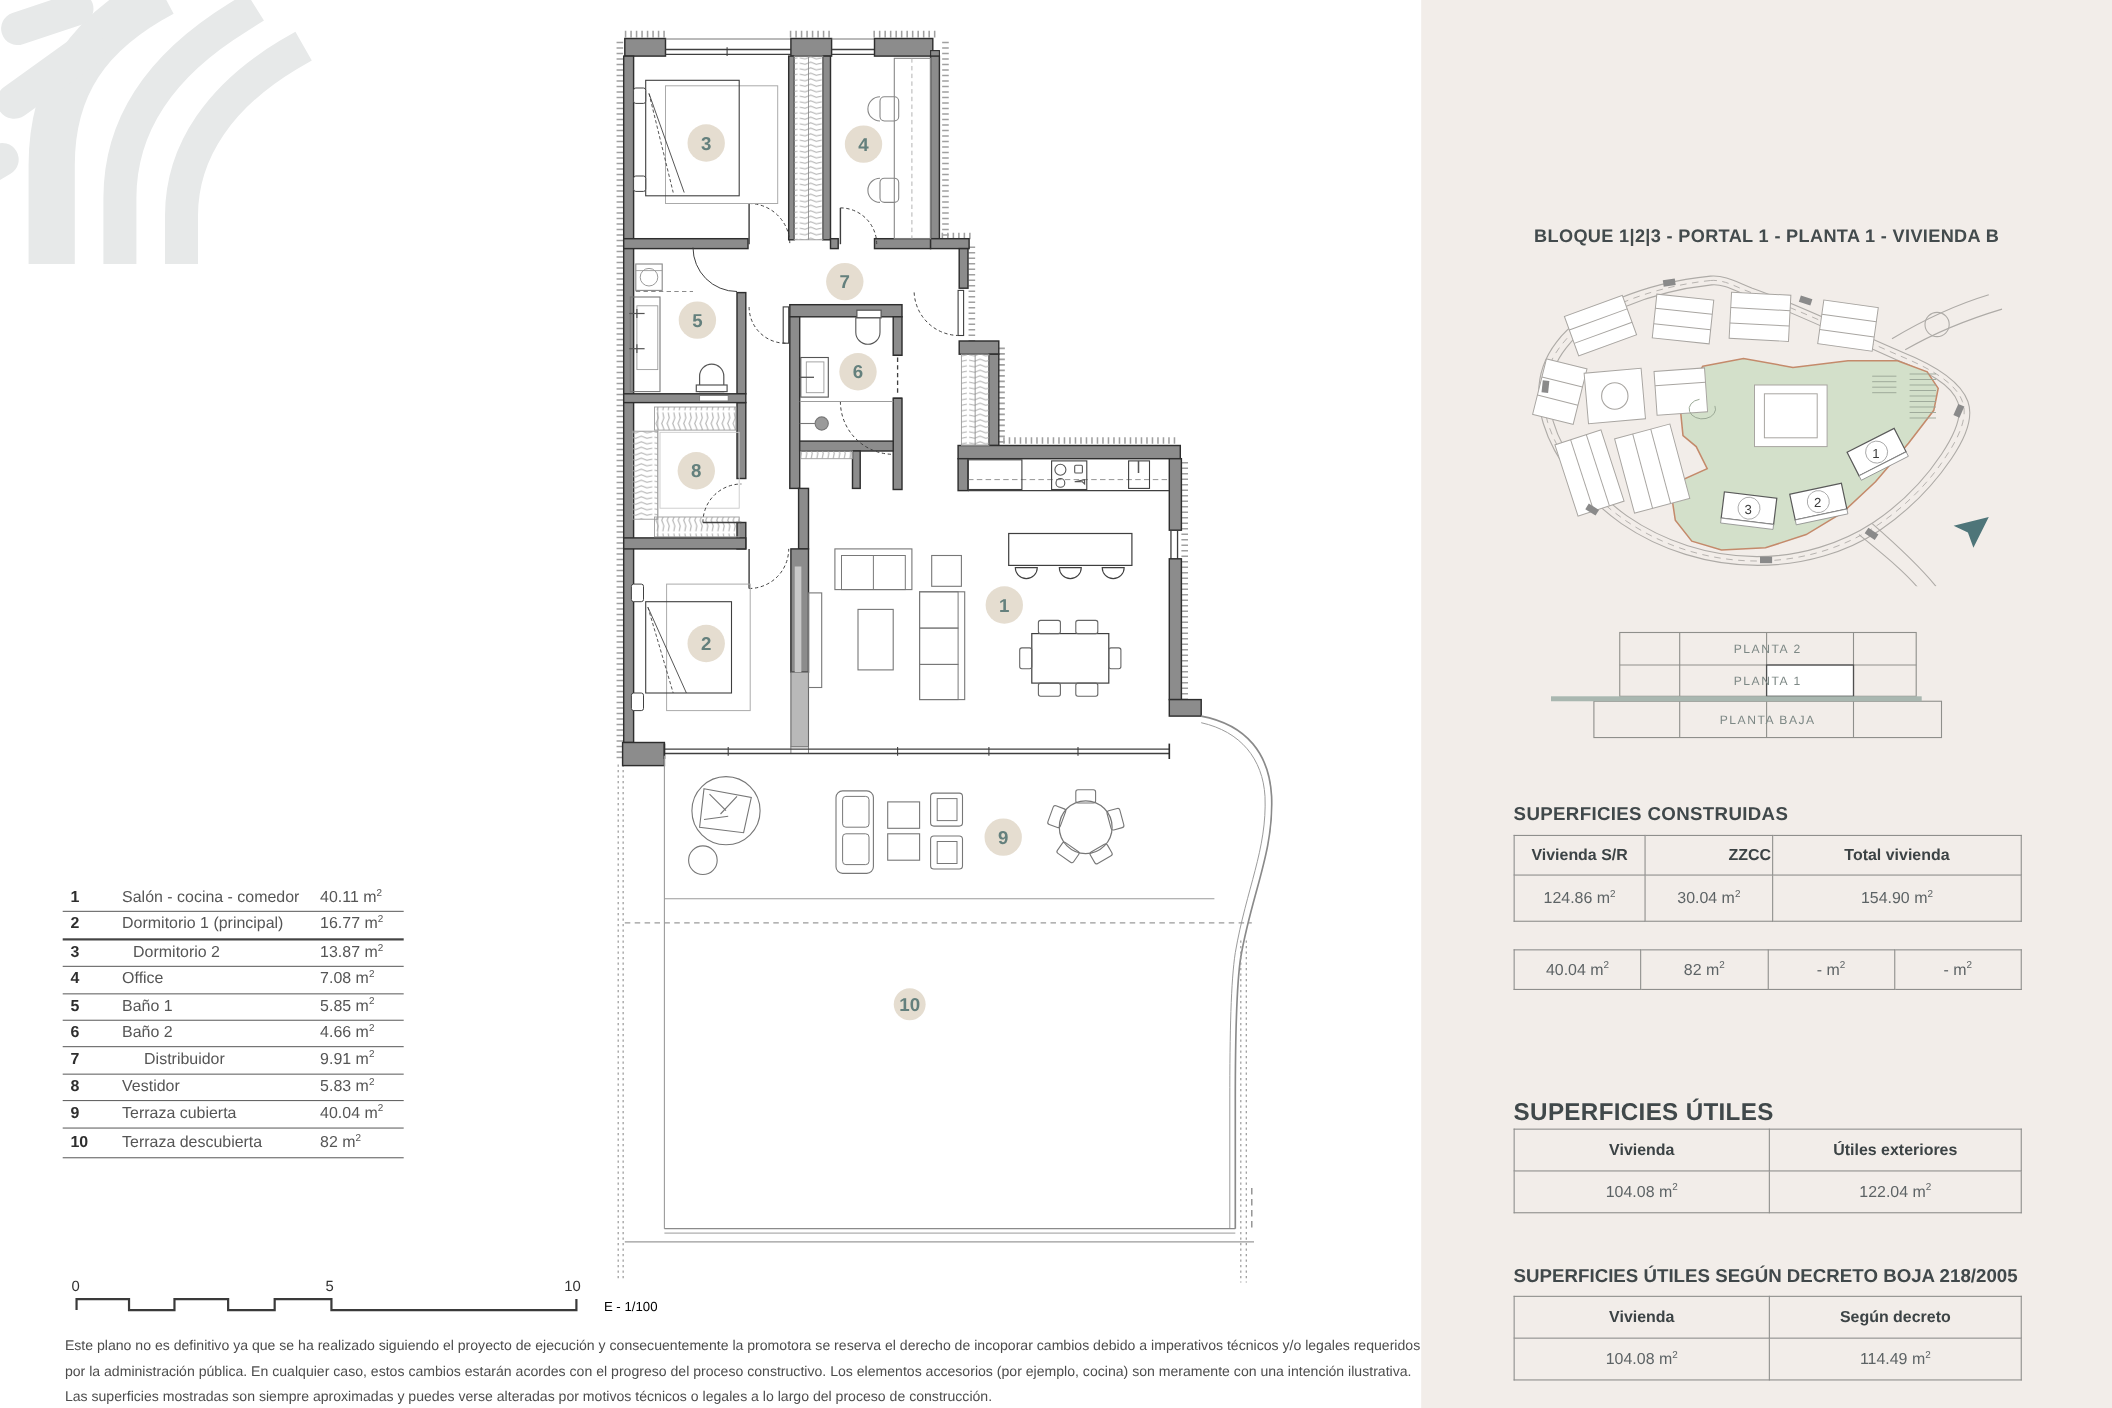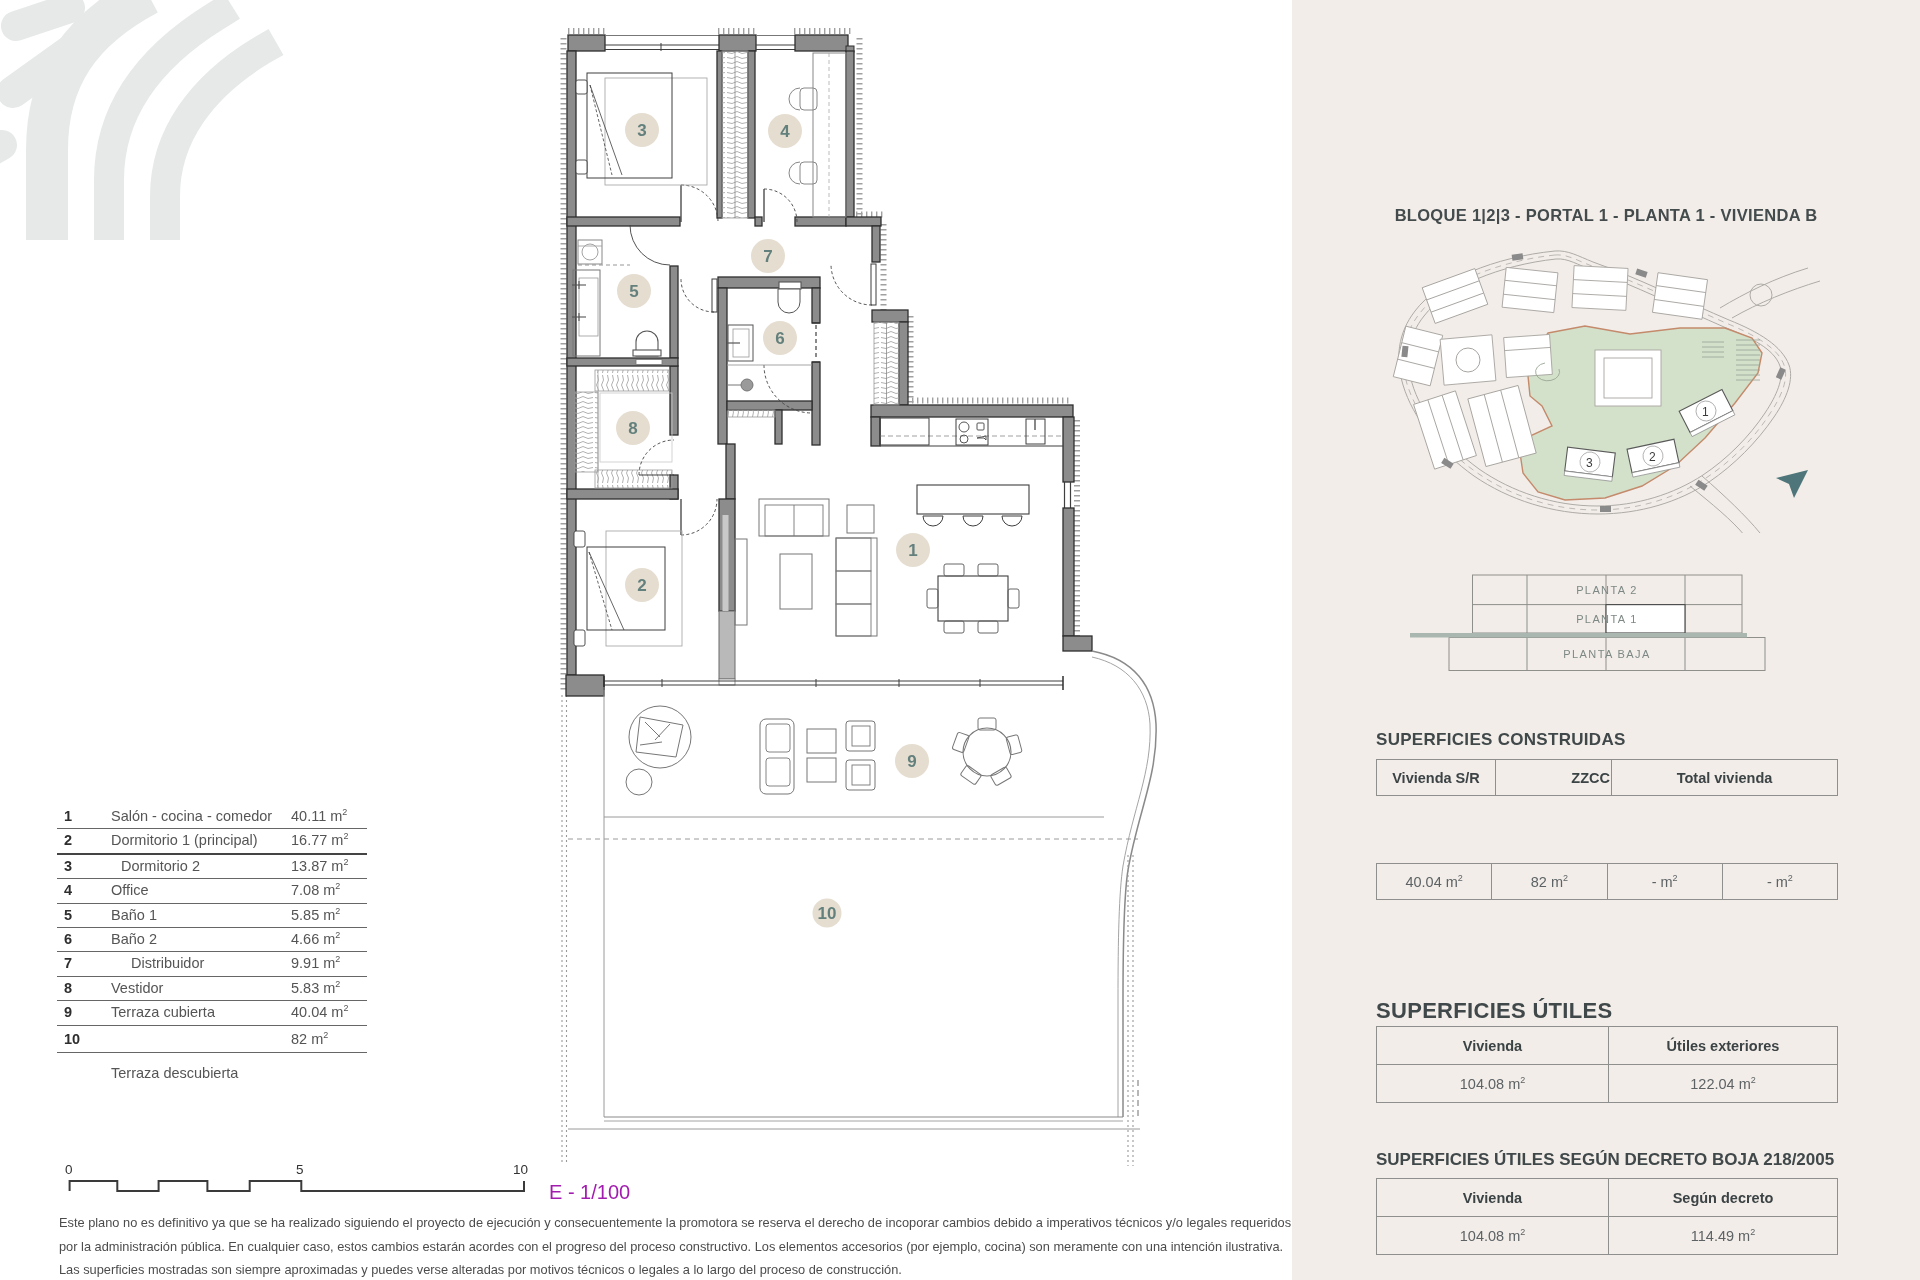--- a/index.html
+++ b/index.html
@@ -407,33 +407,33 @@
     </div>
 
   <div style="position:relative;height:23.4px;border-bottom:1px solid #666;">
       <b style="position:absolute;left:7px;top:3px;color:#2e2e2e;">9</b>
       <span style="position:absolute;left:54px;top:3px;">Terraza cubierta</span>
       <span style="position:absolute;left:234px;top:3px;">40.04 m<sup>2</sup></span>
     </div>
 
   <div style="position:relative;height:26px;border-bottom:1px solid #666;">
       <b style="position:absolute;left:7px;top:5px;color:#2e2e2e;">10</b>
-      <span style="position:absolute;left:54px;top:5px;margin-top:34px;">Terraza descubierta</span>
+      <span style="position:absolute;left:54px;top:5px;">Terraza descubierta</span>
       <span style="position:absolute;left:234px;top:5px;">82 m<sup>2</sup></span>
     </div>
 </div>
 
 <svg class="abs" style="left:40px;top:1160px" width="600" height="40" viewBox="0 0 600 40">
   <text x="25" y="14" font-size="13.5" fill="#333">0</text>
   <text x="256" y="14" font-size="13.5" fill="#333">5</text>
   <text x="473" y="14" font-size="13.5" fill="#333">10</text>
   <path d="M29.6 31 L29.6 21 L77.3 21 L77.3 31 L118.6 31 L118.6 21 L167.4 21 L167.4 31 L209.7 31 L209.7 21 L261.3 21 L261.3 31 L484 31 L484 21" fill="none" stroke="#3a3a3a" stroke-width="2"></path>
 </svg>
 
-<div class="abs" style="left:549px;top:1181px;font-size:20px;color:#a21caf;">E - 1/100</div>
+<div class="abs" style="left:549px;top:1181px;font-size:12px;color:#000000;">E - 1/100</div>
 
 <div class="abs" style="left:59px;top:1211px;width:1450px;font-size:12.8px;line-height:23.7px;color:#4c4c4c;">Este plano no es definitivo ya que se ha realizado siguiendo el proyecto de ejecución y consecuentemente la promotora se reserva el derecho de incoporar cambios debido a imperativos técnicos y/o legales requeridos<br>por la administración pública. En cualquier caso, estos cambios estarán acordes con el progreso del proceso constructivo. Los elementos accesorios (por ejemplo, cocina) son meramente con una intención ilustrativa.<br>Las superficies mostradas son siempre aproximadas y puedes verse alteradas por motivos técnicos o legales a lo largo del proceso de construcción.</div>
 
 <div class="abs" style="left:1292px;top:206px;width:628px;text-align:center;font-size:16.5px;font-weight:bold;color:#434b4d;letter-spacing:0.3px;">BLOQUE 1|2|3 - PORTAL 1 - PLANTA 1 - VIVIENDA B</div>
 
 <svg class="abs" style="left:1380px;top:248px" width="450" height="285" viewBox="0 0 450 285">
   <g fill="none" stroke="#aeaba7" stroke-width="1">
 
     <path d="M175 3 C115 9 58 32 35 63 C18 85 15 110 23 137 C33 170 59 203 94 228 C129 252 173 266 218 266 C260 266 299 254 329 234 C354 217 377 194 394 169 C407 150 414 131 409 117 C402 98 379 84 349 72 C309 55 253 28 213 14 C198 8 188 2 175 3 Z"></path>
 
@@ -576,20 +576,25 @@
 </svg>
 
 <div class="abs" style="left:1376px;top:730px;font-size:17px;font-weight:bold;color:#40484a;letter-spacing:0.3px;white-space:nowrap;">SUPERFICIES CONSTRUIDAS</div>
 
 <table class="abs" style="left:1376px;top:759px;width:462px;border-collapse:collapse;table-layout:fixed;font-size:14.5px;color:#5d6365;" cellspacing="0">
   <tbody>
       <tr style="height:36px;padding-left:24px;">
     <td style="border:1px solid #8f8f8d;width:116px;text-align:center;font-weight:bold;color:#3c4345;">Vivienda S/R</td>
     <td style="border:1px solid #8f8f8d;width:113px;text-align:right;font-weight:bold;color:#3c4345;">ZZCC</td>
     <td style="border:1px solid #8f8f8d;text-align:center;font-weight:bold;color:#3c4345;">Total vivienda</td>
+  </tr>
+  <tr style="height:42px;">
+    <td style="border:1px solid #8f8f8d;text-align:center;">124.86 m<sup>2</sup></td>
+    <td style="border:1px solid #8f8f8d;text-align:center;">30.04 m<sup>2</sup></td>
+    <td style="border:1px solid #8f8f8d;text-align:center;">154.90 m<sup>2</sup></td>
   </tr>
 </tbody>
   </table>
 
 <table class="abs" style="left:1376px;top:863px;width:462px;border-collapse:collapse;table-layout:fixed;font-size:14.5px;color:#5d6365;" cellspacing="0">
   <tbody>
   <tr style="height:36px;">
     <td style="border:1px solid #8f8f8d;text-align:center;">40.04 m<sup>2</sup></td>
     <td style="border:1px solid #8f8f8d;text-align:center;">82 m<sup>2</sup></td>
     <td style="border:1px solid #8f8f8d;text-align:center;">- m<sup>2</sup></td>

